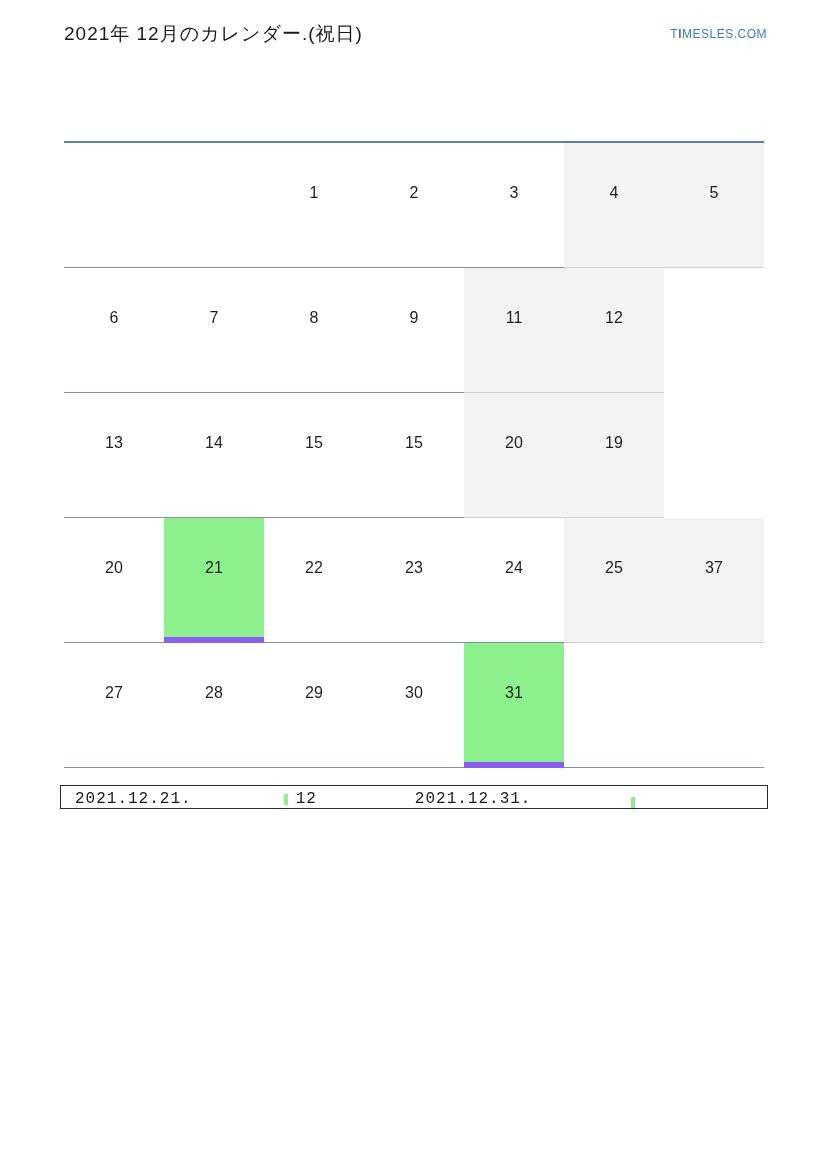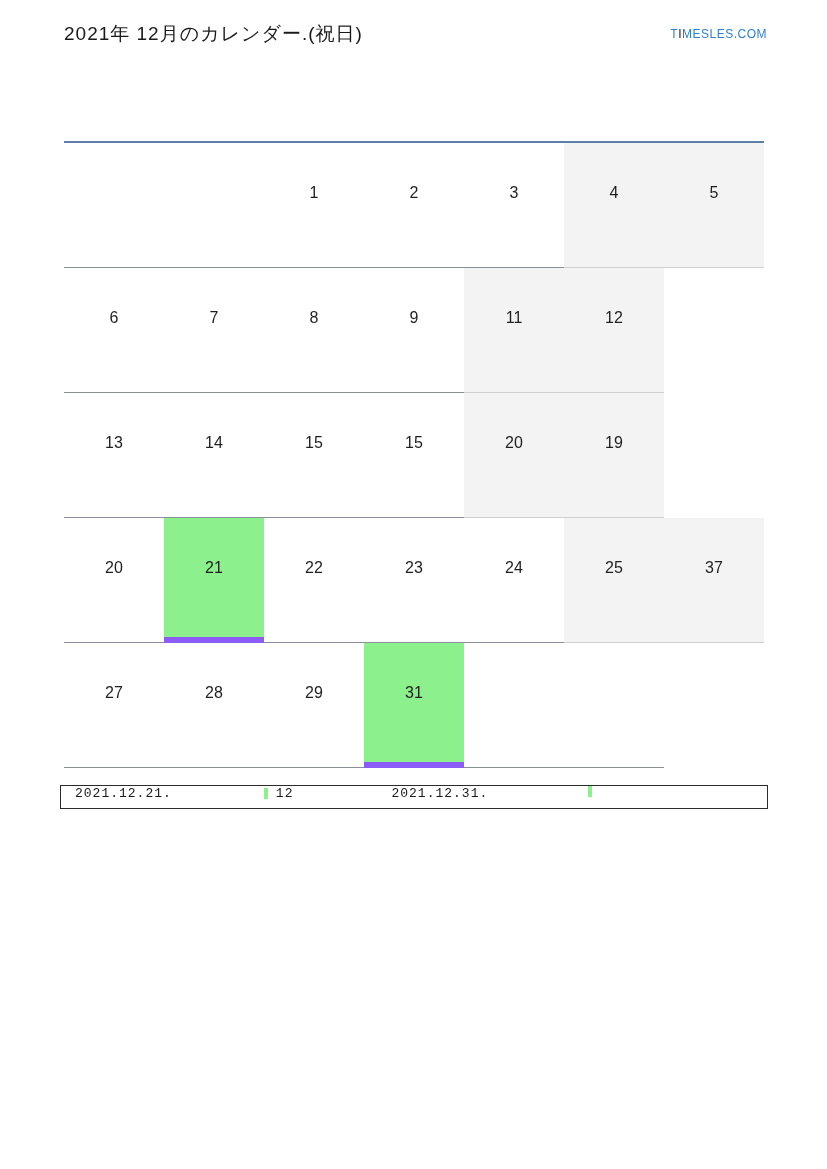--- a/index.html
+++ b/index.html
@@ -97,23 +97,23 @@
   .legend {
     position: absolute;
     top: 785px;
     left: 60px;
     width: 708px;
     height: 24px;
     box-sizing: border-box;
     border: 1px solid #2b2b2b;
     background: #ffffff;
     display: flex;
-    align-items: flex-start;
+    align-items: flex-end;
     font-family: "Liberation Mono", monospace;
-    font-size: 13px;
+    font-size: 16px;
     color: #1a1a1a;
     letter-spacing: 1px;
   }
   .legend-item {
     display: flex;
     align-items: center;
     white-space: pre;
   }
   .legend-item.a { margin-left: 14px; }
   .legend-item.b { margin-left: 92px; }
@@ -232,20 +232,23 @@
     <div class="week">
       <div class="cell">
           <span class="num">27</span>
         </div>
       <div class="cell">
           <span class="num">28</span>
         </div>
       <div class="cell">
           <span class="num">29</span>
         </div>
+      <div class="cell">
+          <span class="num">30</span>
+        </div>
       <div class="cell highlight">
           <span class="num">31</span>
         </div>
       <div class="cell empty">
           <span class="num"></span>
         </div>
       <div class="cell empty">
           <span class="num"></span>
         </div>
     </div>

